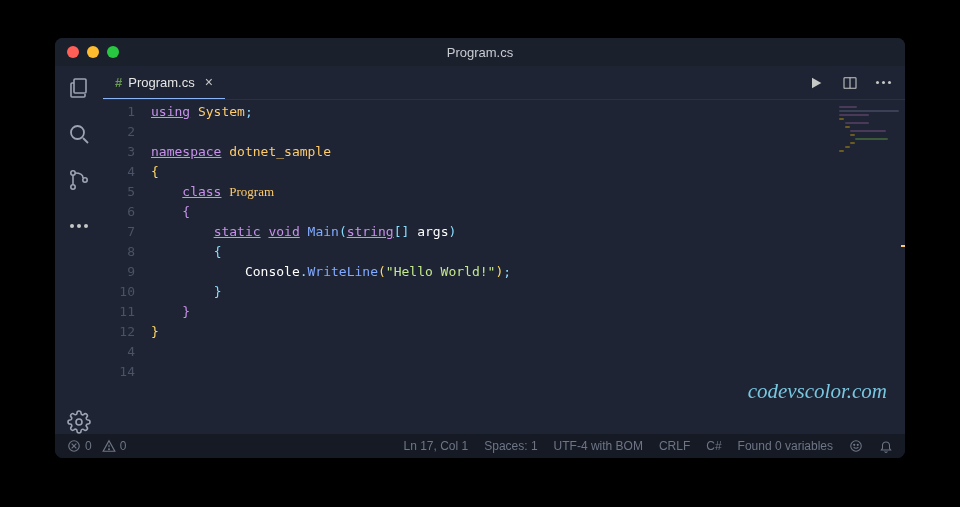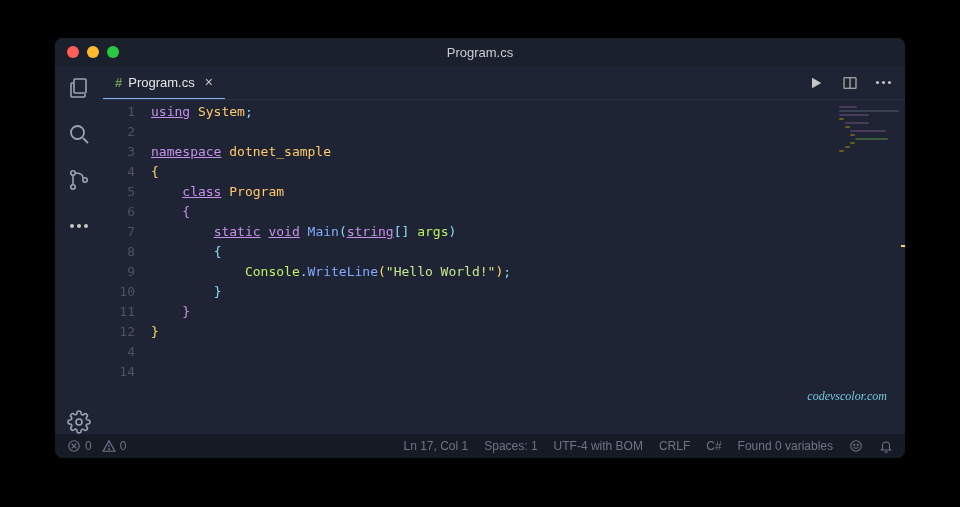--- a/index.html
+++ b/index.html
@@ -125,24 +125,24 @@
   .gutter {
     width: 48px;
     text-align: right;
     padding-right: 16px;
     color: #4b5263;
     user-select: none;
   }
   .code { flex: 1; white-space: pre; }
   .tok-kw    { color: #c792ea; text-decoration: underline; }
   .tok-ns    { color: #ffcb6b; }
-  .tok-type  { color: #ffcb6b; }
+  .tok-type  { color: #ffcb6b; font-family: Liberation Serif, serif; }
   .tok-fn    { color: #82aaff; }
   .tok-str   { color: #c3e88d; }
-  .tok-ident { color: #bef264; margin-top: 10px; }
+  .tok-ident { color: #ffffff; margin-top: 10px; }
   .tok-punc  { color: #89ddff; }
   .tok-brace { color: #ffd866; }
   .tok-brace2{ color: #c792ea; }
   .tok-brace3{ color: #89ddff; }
   .tok-semi  { color: #89ddff; }
   .minimap {
     width: 72px;
     background: #1e2433;
     position: relative;
     padding: 6px 6px 0 6px;
@@ -156,21 +156,21 @@
   .minimap .blk.g { background:#3a5a3a; }
   .minimap .mark {
     position:absolute; right:0; top:145px; width:4px; height:2px; background:#ffcb6b;
   }
   .watermark {
     position: absolute;
     right: 18px; bottom: 30px;
     color: #78c7e0;
     font-family: "Brush Script MT", cursive;
     font-style: italic;
-    font-size: 12px;
+    font-size: 21px;
     pointer-events: none;
     margin-left: 41px;
   }
   .statusbar {
     height: 24px;
     background: #151a25;
     display: flex;
     align-items: center;
     padding: 0 12px;
     gap: 14px;

